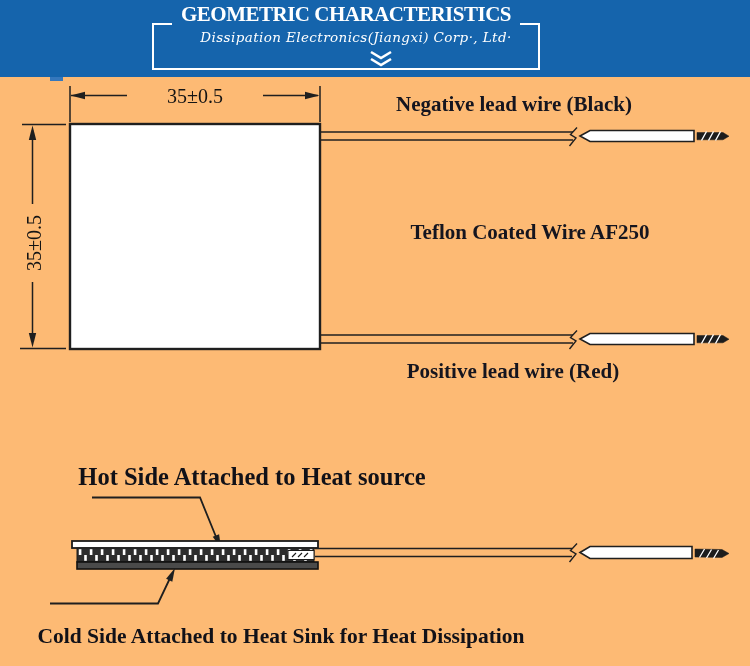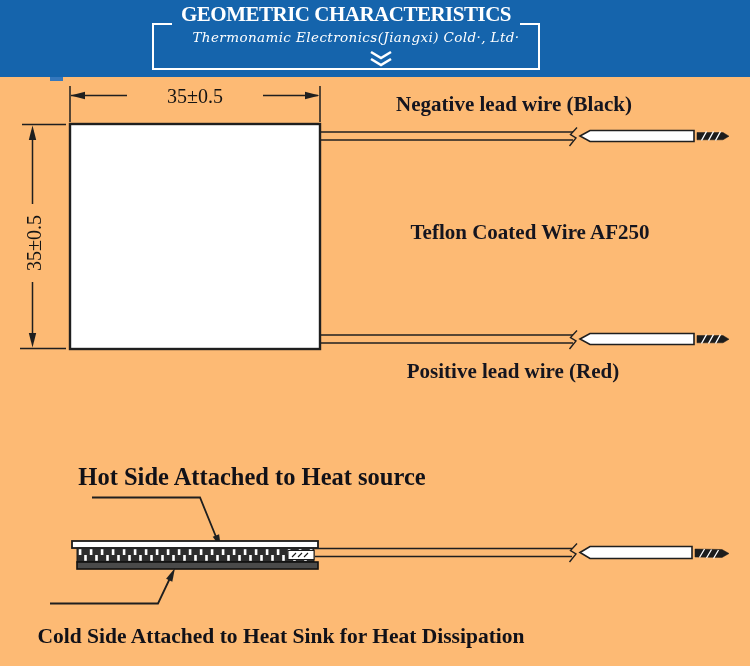--- a/index.html
+++ b/index.html
@@ -36,21 +36,21 @@
 </head>
 <body>
 
 <div id="screen">
 
   <div class="banner">
     <div class="banner-frame"></div>
     <div class="banner-title">
       <span>GEOMETRIC CHARACTERISTICS</span>
     </div>
-    <div class="banner-subtitle">Thermonamic Electronics(Jiangxi) Cold·, Ltd·</div>
+    <div class="banner-subtitle">Dissipation Electronics(Jiangxi) Corp·, Ltd·</div>
     <svg class="banner-chevron" width="26" height="17" viewBox="0 0 26 17">
       <polyline points="3,2 13,8 23,2" fill="none" stroke="#ffffff" stroke-width="2.6"></polyline>
       <polyline points="3,9 13,15 23,9" fill="none" stroke="#ffffff" stroke-width="2.6"></polyline>
     </svg>
   </div>
   <div class="banner-notch"></div>
 
   <svg class="drawing" width="750" height="589" viewBox="0 77 750 589">
     <defs>
       <pattern id="pelletPattern" patternUnits="userSpaceOnUse" x="77" y="548" width="11" height="14">

